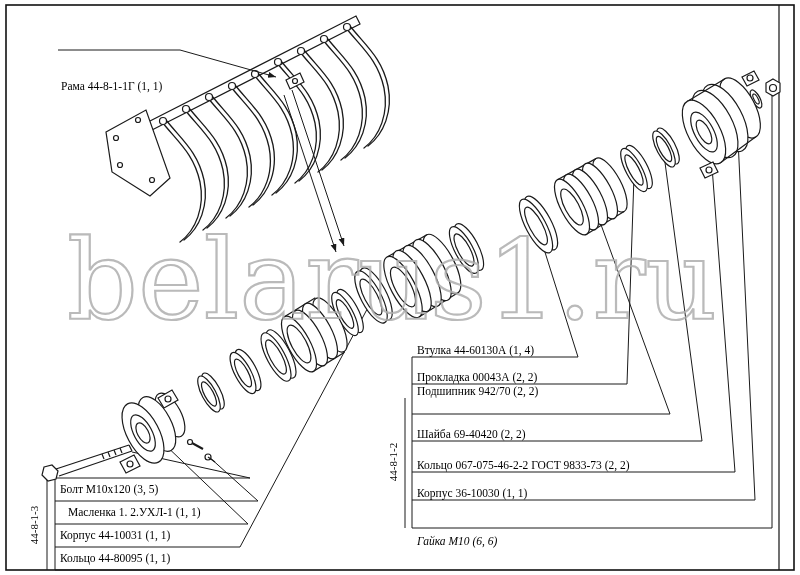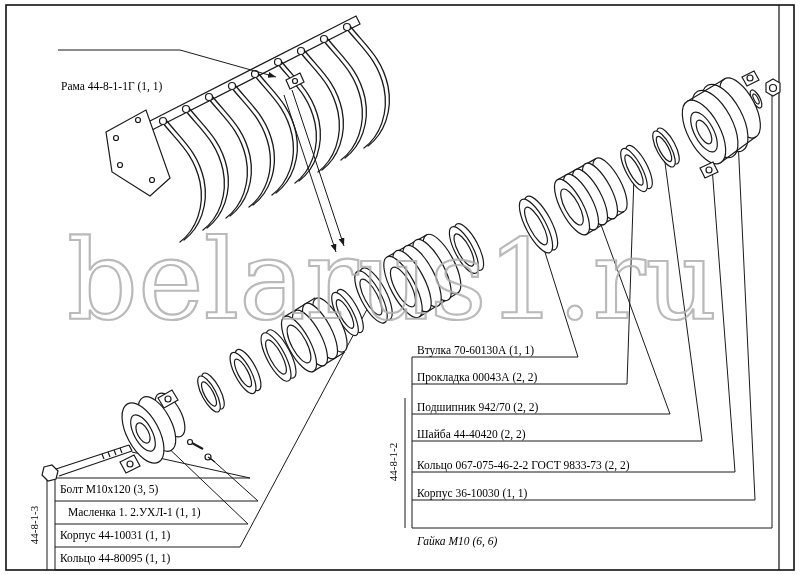--- a/index.html
+++ b/index.html
@@ -254,24 +254,24 @@
   </g>
 
   <text x="397" y="462" transform="rotate(-90 397 462)" text-anchor="middle" font-size="11" fill="#000" font-family="Liberation Serif, DejaVu Serif, serif">44-8-1-2</text>
   <text x="38" y="525" transform="rotate(-90 38 525)" text-anchor="middle" font-size="11" fill="#000" font-family="Liberation Serif, DejaVu Serif, serif">44-8-1-3</text>
 
   <text x="392" y="318" text-anchor="middle" font-size="110" textLength="650" lengthAdjust="spacingAndGlyphs" font-family="DejaVu Serif, Liberation Serif, serif" fill="none" stroke="#aeaeae" stroke-width="2.2" opacity="0.85">belarus1.ru</text>
 </svg>
 
 <div class="lbl" style="left:61px;top:35px;margin-top:44px;">Рама 44-8-1-1Г (1, 1)</div>
 
-<div class="lbl" style="left:417px;top:343px;">Втулка 70-60130А (1, 1)</div>
+<div class="lbl" style="left:417px;top:343px;">Втулка 44-60130А (1, 4)</div>
 <div class="lbl" style="left:417px;top:370px;">Прокладка 00043А (2, 2)</div>
-<div class="lbl" style="left:417px;top:400px;">Подшипник 942/70 (2, 2)</div>
-<div class="lbl" style="left:417px;top:427px;">Шайба 44-40420 (2, 2)</div>
+<div class="lbl" style="left:417px;top:384px;">Подшипник 942/70 (2, 2)</div>
+<div class="lbl" style="left:417px;top:427px;">Шайба 69-40420 (2, 2)</div>
 <div class="lbl" style="left:417px;top:458px;">Кольцо 067-075-46-2-2 ГОСТ 9833-73 (2, 2)</div>
 <div class="lbl" style="left:417px;top:486px;">Корпус 36-10030 (1, 1)</div>
 <div class="lbl" style="left:417px;top:534px;font-style:italic;">Гайка М10 (6, 6)</div>
 
 <div class="lbl" style="left:60px;top:482px;">Болт М10х120 (3, 5)</div>
 <div class="lbl" style="left:68px;top:505px;">Масленка 1. 2.УХЛ-1 (1, 1)</div>
 <div class="lbl" style="left:60px;top:528px;text-align:right;">Корпус 44-10031 (1, 1)</div>
 <div class="lbl" style="left:60px;top:551px;">Кольцо 44-80095 (1, 1)</div>
 
 </body></html>

